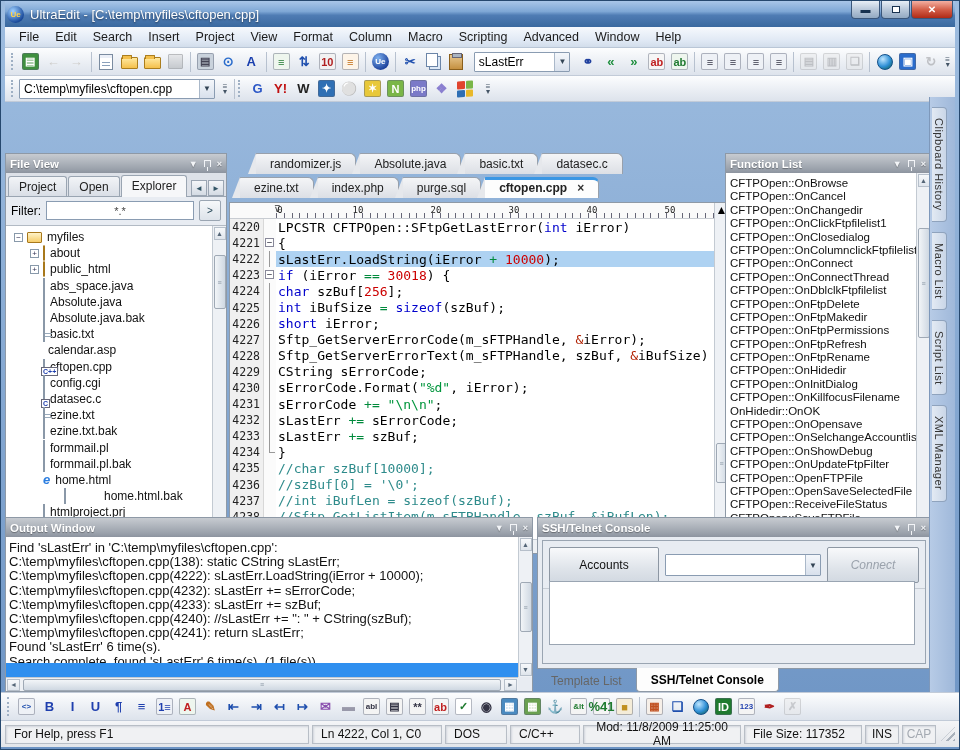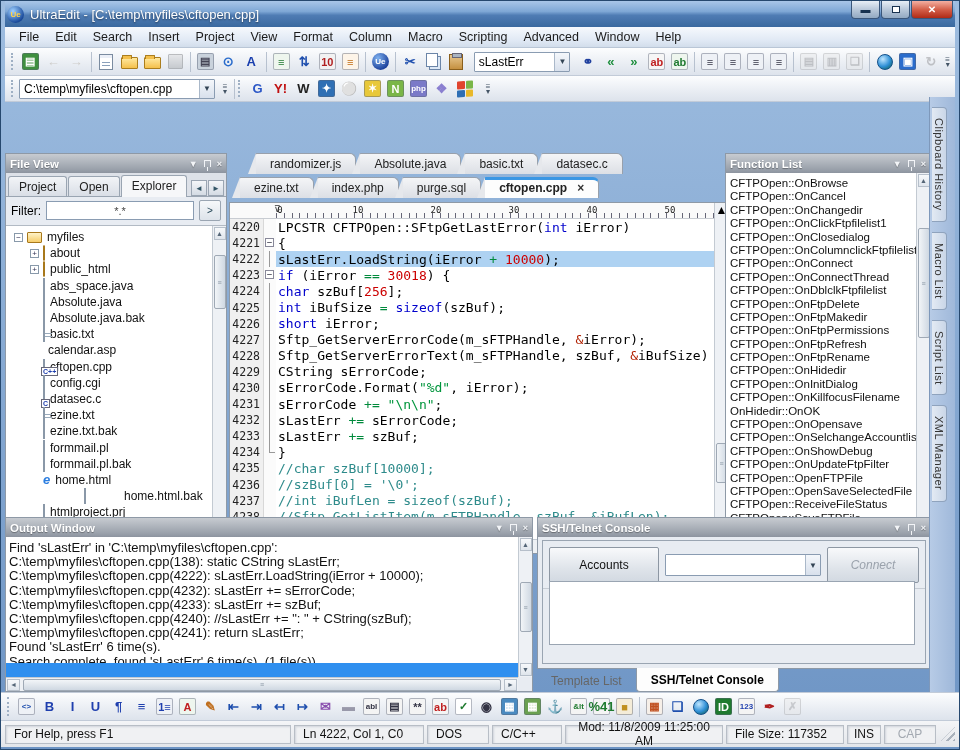--- a/index.html
+++ b/index.html
@@ -451,21 +451,21 @@
           <div class="trow" style="padding-left: 24px;">
             <span style="width: 13px; flex: 0 0 auto;"></span>
             <span class="ti"><span class="ti-doc"></span></span>
             <span>formmail.pl.bak</span>
           </div>
           <div class="trow" style="padding-left: 24px;">
             <span style="width: 13px; flex: 0 0 auto;"></span>
             <span class="ti"><span class="ti-e">e</span></span>
             <span>home.html</span>
           </div>
-          <div class="trow" style="padding-left: 32px; gap: 33px;">
+          <div class="trow" style="padding-left: 12px; gap: 33px;">
             <span style="width: 13px; flex: 0 0 auto;"></span>
             <span class="ti"><span class="ti-doc"></span></span>
             <span>home.html.bak</span>
           </div>
           <div class="trow" style="padding-left: 24px;">
             <span style="width: 13px; flex: 0 0 auto;"></span>
             <span class="ti"><span class="ti-doc"></span></span>
             <span>htmlproject.prj</span>
           </div>
           <div class="trow" style="padding-left: 24px;">
@@ -746,16 +746,16 @@
     </div>
 
   <div class="statusbar">
     <div class="seg help">For Help, press F1</div>
     <div class="seg" style="width:130px;">Ln 4222, Col 1, C0</div>
     <div class="seg" style="width:62px;">DOS</div>
     <div class="seg" style="width:70px;">C/C++</div>
     <div class="seg" style="width:158px;text-align:center;">Mod: 11/8/2009 11:25:00 AM</div>
     <div class="seg" style="width:118px;">File Size: 117352</div>
     <div class="seg" style="width:34px;justify-content:center;">INS</div>
-    <div class="seg gray" style="width:52px;justify-content:center;">CAP</div>
+    <div class="seg gray" style="width:34px;justify-content:center;">CAP</div>
     <div class="resize-grip"></div>
   </div>
 </div>
 
 </body></html>

